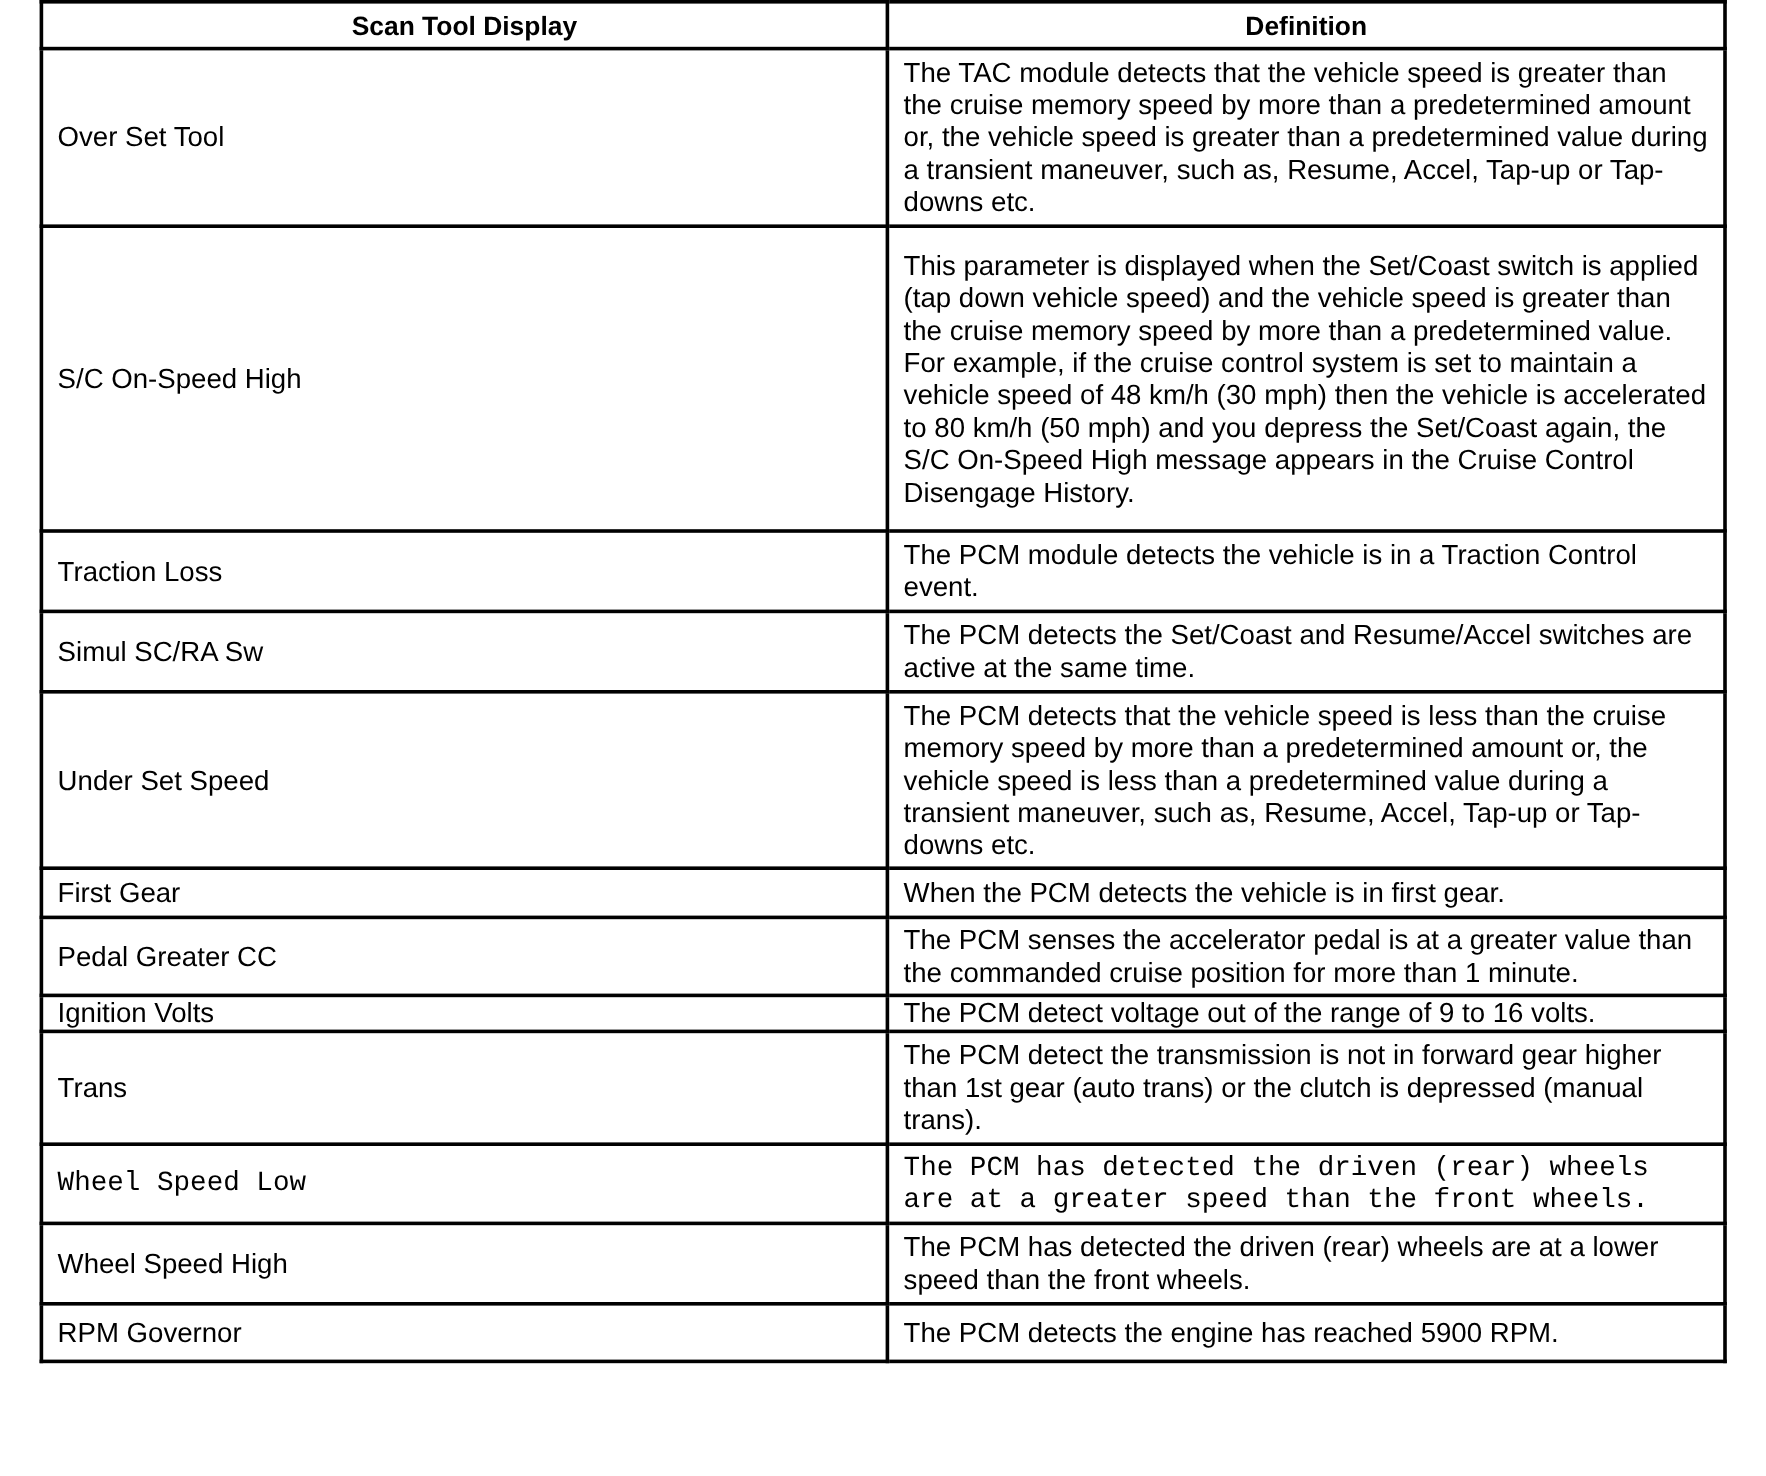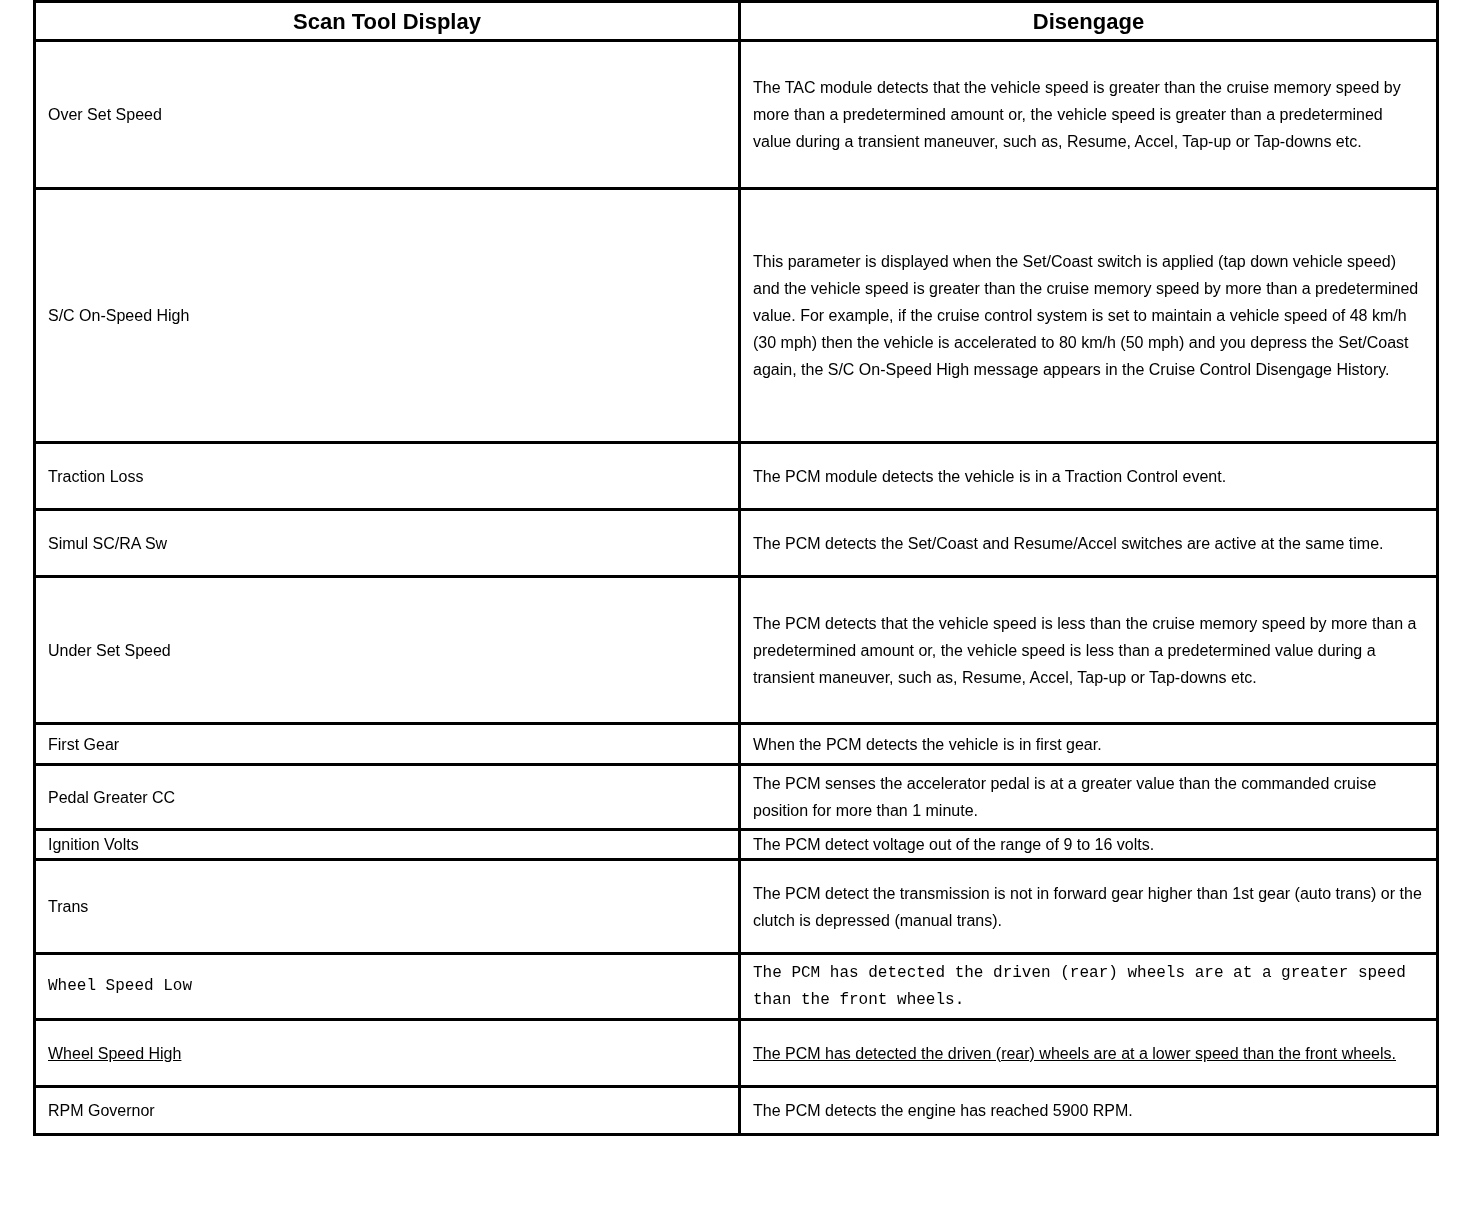--- a/index.html
+++ b/index.html
@@ -3,45 +3,45 @@
 <meta charset="utf-8">
 <style>
   html, body { margin: 0; padding: 0; background: #ffffff; }
   body { width: 1472px; height: 1230px; position: relative; font-family: "Liberation Sans", sans-serif; color: #000; }
   table.defs {
     position: absolute; left: 33px; top: 0;
     width: 1403px; border-collapse: collapse; table-layout: fixed;
   }
   table.defs th, table.defs td {
     border: 3px solid #000; padding: 0 12px; vertical-align: middle;
-    font-size: 16px; line-height: 27px; text-align: left;
+    font-size: 23px; line-height: 27px; text-align: left;
   }
   table.defs th { font-weight: bold; text-align: center; height: 36px; font-size: 22px; }
   col.c1 { width: 705px; }
   col.c2 { width: 698px; }
   td.name { padding-left: 16px; }
   td.def { padding-left: 14px; padding-top: 3px; padding-bottom: 3px; }
 </style>
 </head>
 <body>
 
 <table class="defs">
   <colgroup>
       <col class="c1">
       <col class="c2">
     </colgroup>
   <thead>
     <tr>
       <th>Scan Tool Display</th>
-      <th>Disengage</th>
+      <th>Definition</th>
     </tr>
   </thead>
   <tbody id="tbody">
       <tr style="height: 148px;">
-        <td class="name">Over Set Speed</td>
+        <td class="name">Over Set Tool</td>
         <td class="def">The TAC module detects that the vehicle speed is greater than the cruise memory speed by more than a predetermined amount or, the vehicle speed is greater than a predetermined value during a transient maneuver, such as, Resume, Accel, Tap-up or Tap-downs etc.</td>
       </tr>
       <tr style="height: 254px;">
         <td class="name">S/C On-Speed High</td>
         <td class="def">This parameter is displayed when the Set/Coast switch is applied (tap down vehicle speed) and the vehicle speed is greater than the cruise memory speed by more than a predetermined value. For example, if the cruise control system is set to maintain a vehicle speed of 48 km/h (30 mph) then the vehicle is accelerated to 80 km/h (50 mph) and you depress the Set/Coast again, the S/C On-Speed High message appears in the Cruise Control Disengage History.</td>
       </tr>
       <tr style="height: 67px;">
         <td class="name">Traction Loss</td>
         <td class="def">The PCM module detects the vehicle is in a Traction Control event.</td>
       </tr>
@@ -66,21 +66,21 @@
         <td class="def">The PCM detect voltage out of the range of 9 to 16 volts.</td>
       </tr>
       <tr style="height: 94px;">
         <td class="name">Trans</td>
         <td class="def">The PCM detect the transmission is not in forward gear higher than 1st gear (auto trans) or the clutch is depressed (manual trans).</td>
       </tr>
       <tr style="height: 66px; font-family: Liberation Mono, monospace;">
         <td class="name">Wheel Speed Low</td>
         <td class="def">The PCM has detected the driven (rear) wheels are at a greater speed than the front wheels.</td>
       </tr>
-      <tr style="height: 67px; text-decoration: underline;">
+      <tr style="height: 67px;">
         <td class="name">Wheel Speed High</td>
         <td class="def">The PCM has detected the driven (rear) wheels are at a lower speed than the front wheels.</td>
       </tr>
       <tr style="height: 48px;">
         <td class="name">RPM Governor</td>
         <td class="def">The PCM detects the engine has reached 5900 RPM.</td>
       </tr>
     </tbody>
 </table>
 

